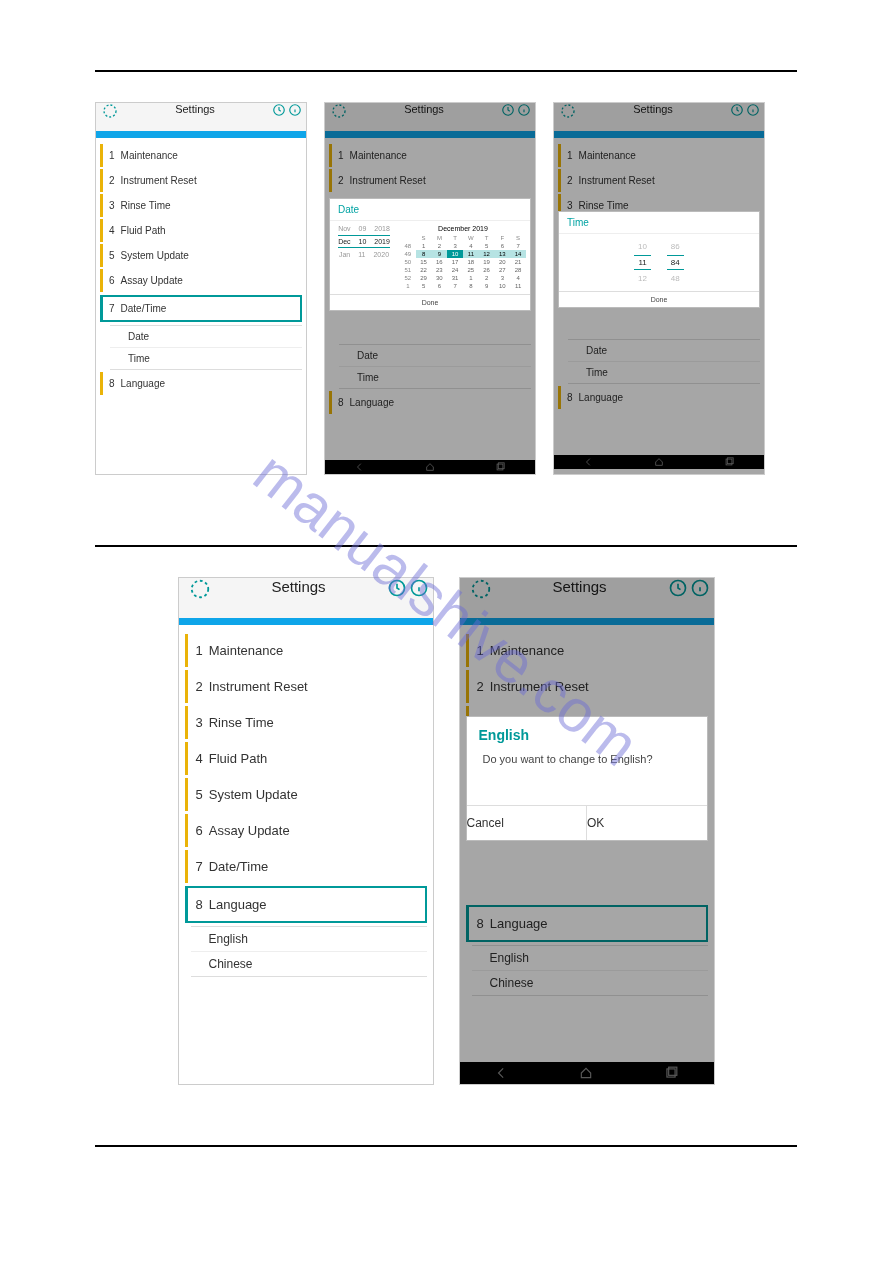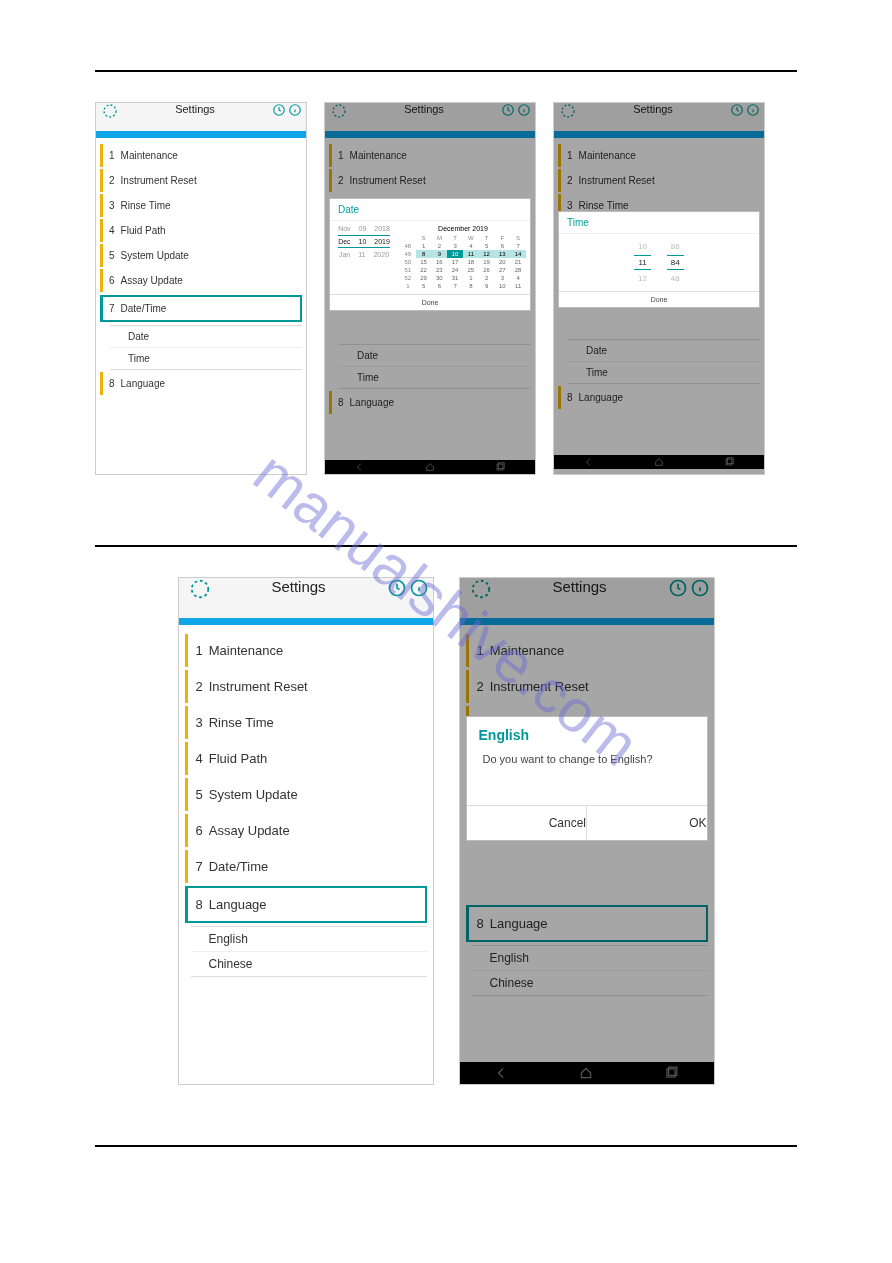--- a/index.html
+++ b/index.html
@@ -160,21 +160,21 @@
   .dlg {
     position:absolute;
     left:6px; right:6px;
     background:#fff;
     border:1px solid #bbb;
     z-index:2;
   }
   .dlg .dlg-title { color:#009999; font-weight:bold; font-size:14px; padding:10px 12px 4px; }
   .dlg .dlg-msg { font-size:11px; color:#444; padding:6px 16px 40px; }
   .dlg .dlg-btns { display:flex; border-top:1px solid #ddd; }
-  .dlg .dlg-btns div { flex:1; text-align:right; padding:10px 0; font-size:12px; color:#333; }
+  .dlg .dlg-btns div { flex:1; text-align:left; padding:10px 0; font-size:12px; color:#333; }
   .dlg .dlg-btns div:first-child { border-right:1px solid #ddd; }
   
   .watermark {
     position: absolute;
     left: 50%; top: 50%;
     transform-origin: center;
     font-size: 60px;
     color: #6b6bd6;
     opacity: 0.45;
     pointer-events: none;

